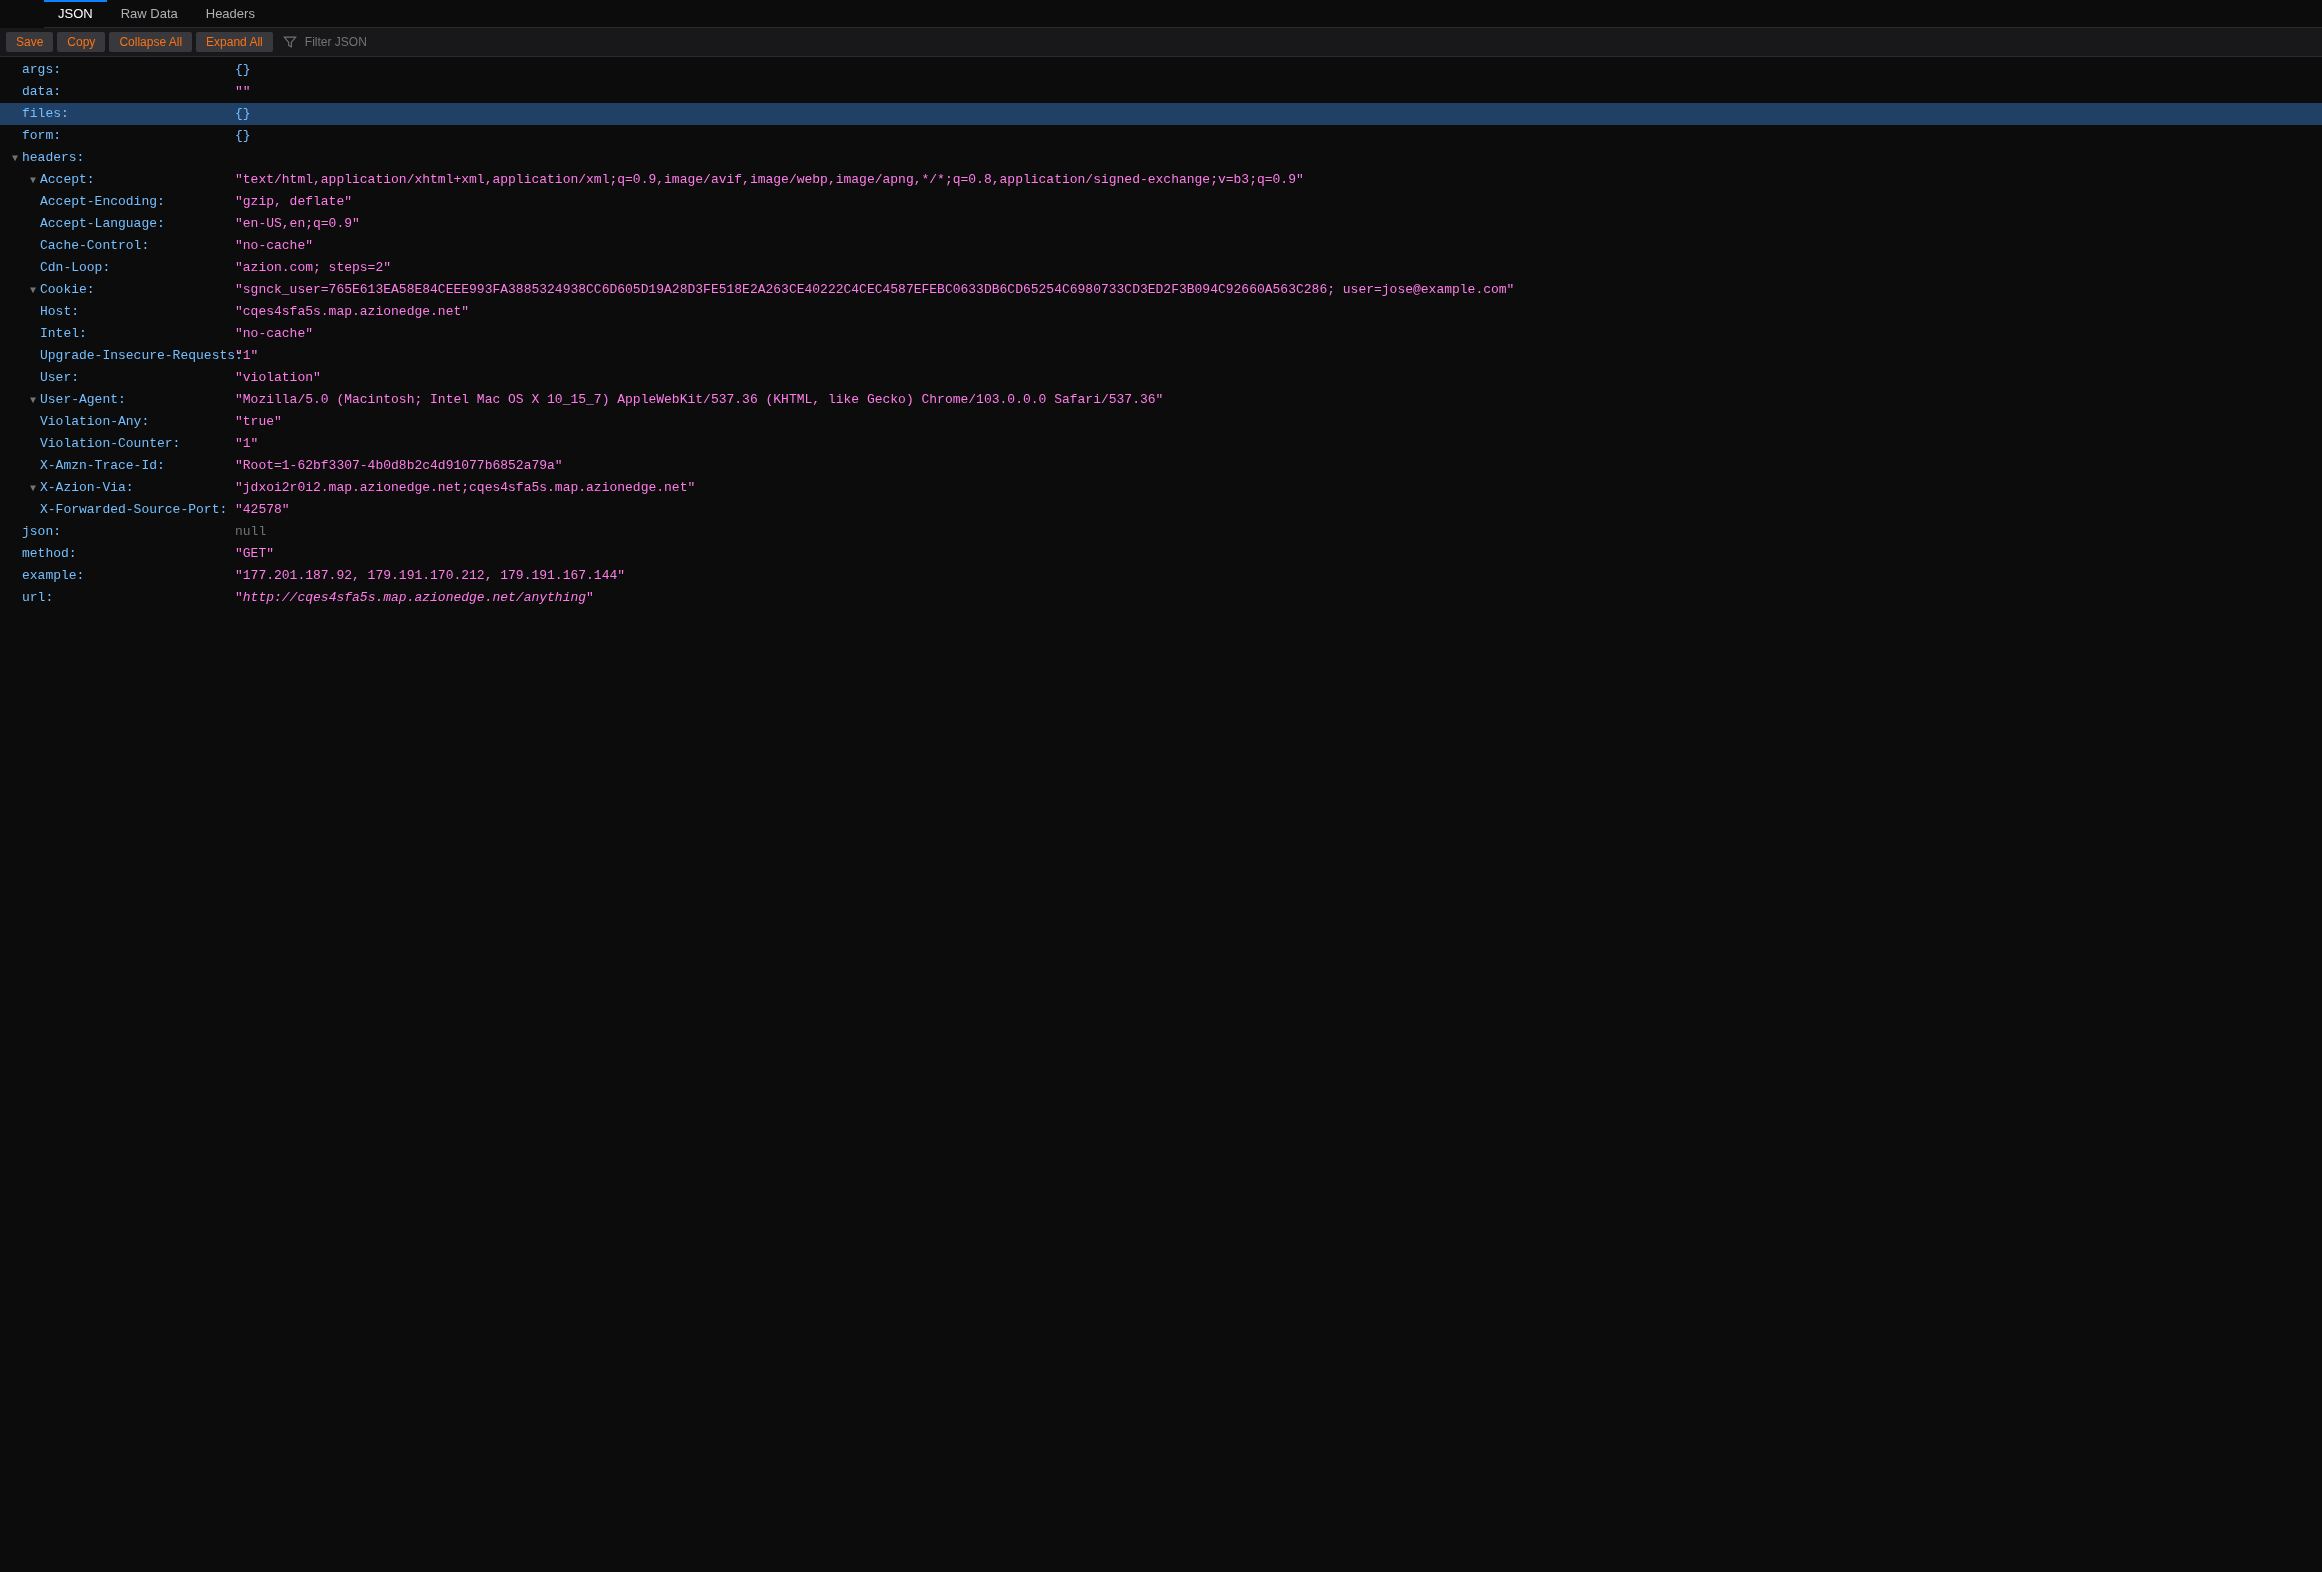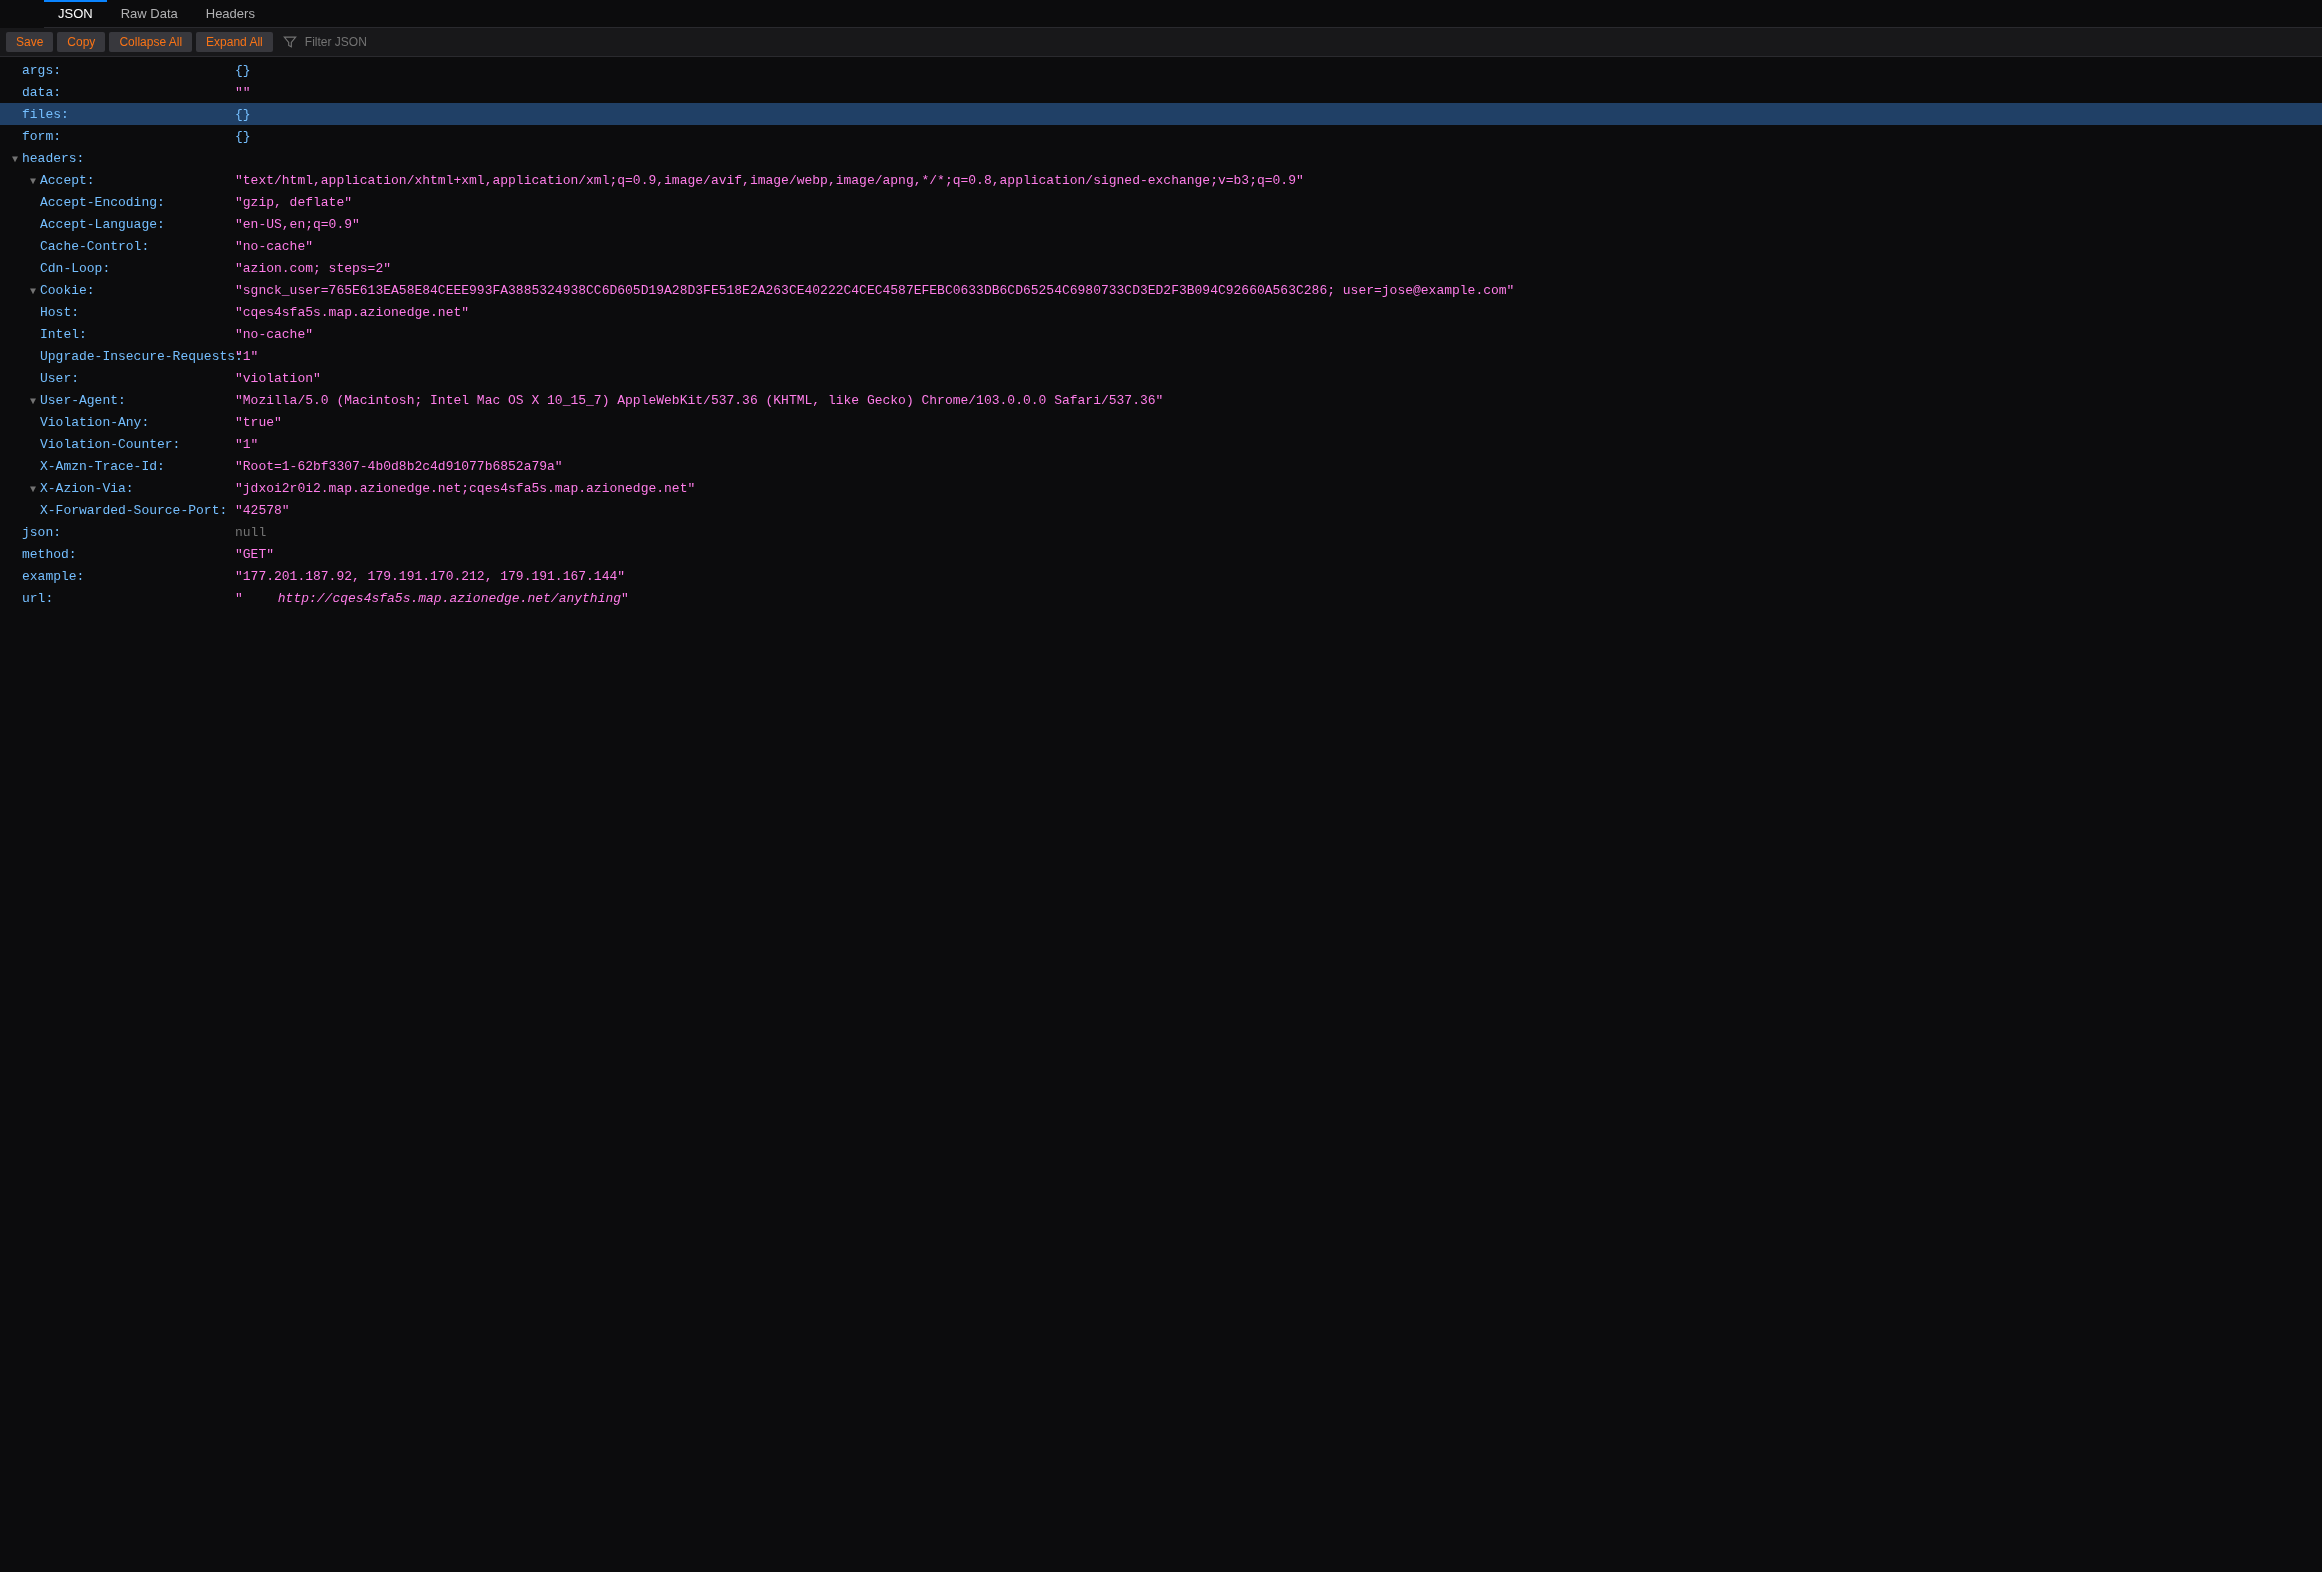--- a/index.html
+++ b/index.html
@@ -76,21 +76,21 @@
     outline: none;
     width: 100%;
   }
   .filter-input::placeholder { color: #737373; }
 
   .tree {
     padding: 2px 0 20px 0;
   }
   .row {
     display: flex;
-    align-items: flex-end;
+    align-items: center;
     padding: 1px 0;
     min-height: 22px;
   }
   .row.highlight {
     background: #204066;
   }
   .indent { flex-shrink: 0; height: 1px; }
   .toggle {
     width: 14px;
     flex-shrink: 0;
@@ -109,21 +109,21 @@
   }
   .keycol {
     width: 235px;
     flex-shrink: 0;
     display: flex;
     align-items: flex-start;
   }
   .val { flex: 1; word-break: break-all; padding-right: 12px; }
   .val.string { color: #ff7de9; }
   .val.string .q { color: #ff7de9; }
-  .val.string .italic { font-style: italic; margin-left: 35px; }
+  .val.string .italic { font-style: italic; }
   .val.brace { color: #75bfff; }
   .val.nullv { color: #737373; }
 </style>
 </head>
 <body>
 
 <div class="tabs">
   <div class="tab active">JSON</div>
   <div class="tab">Raw Data</div>
   <div class="tab">Headers</div>

